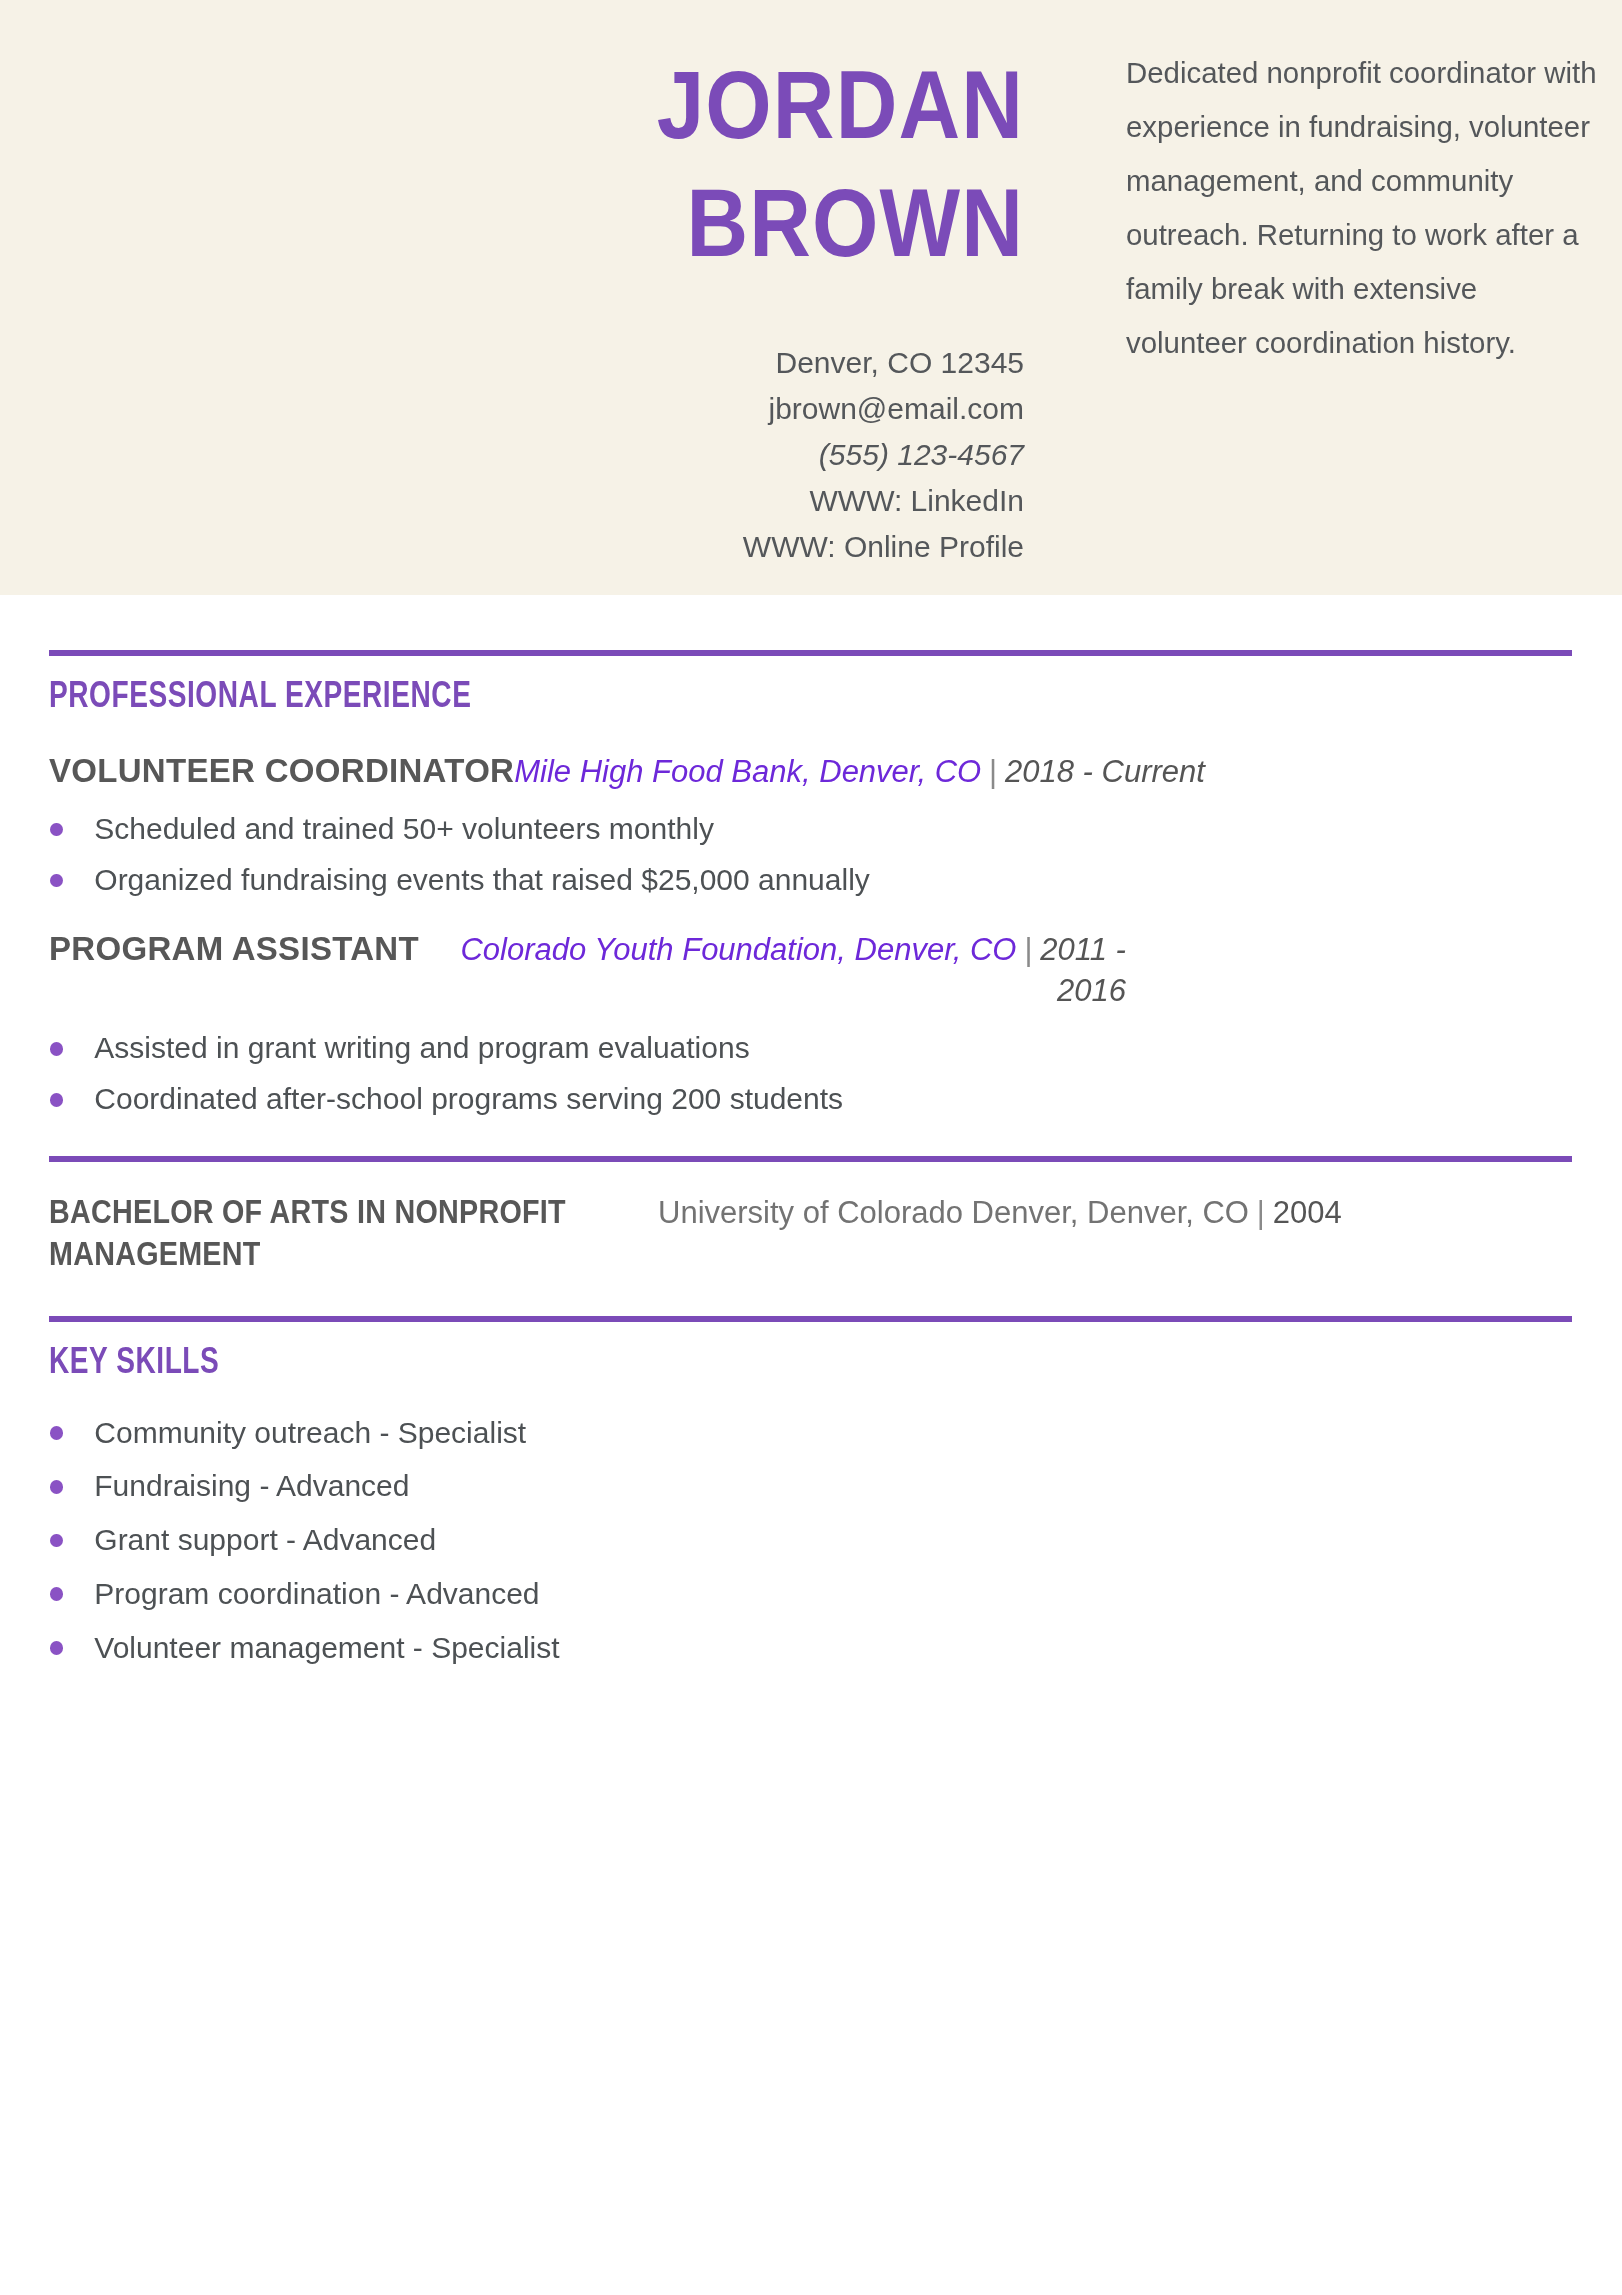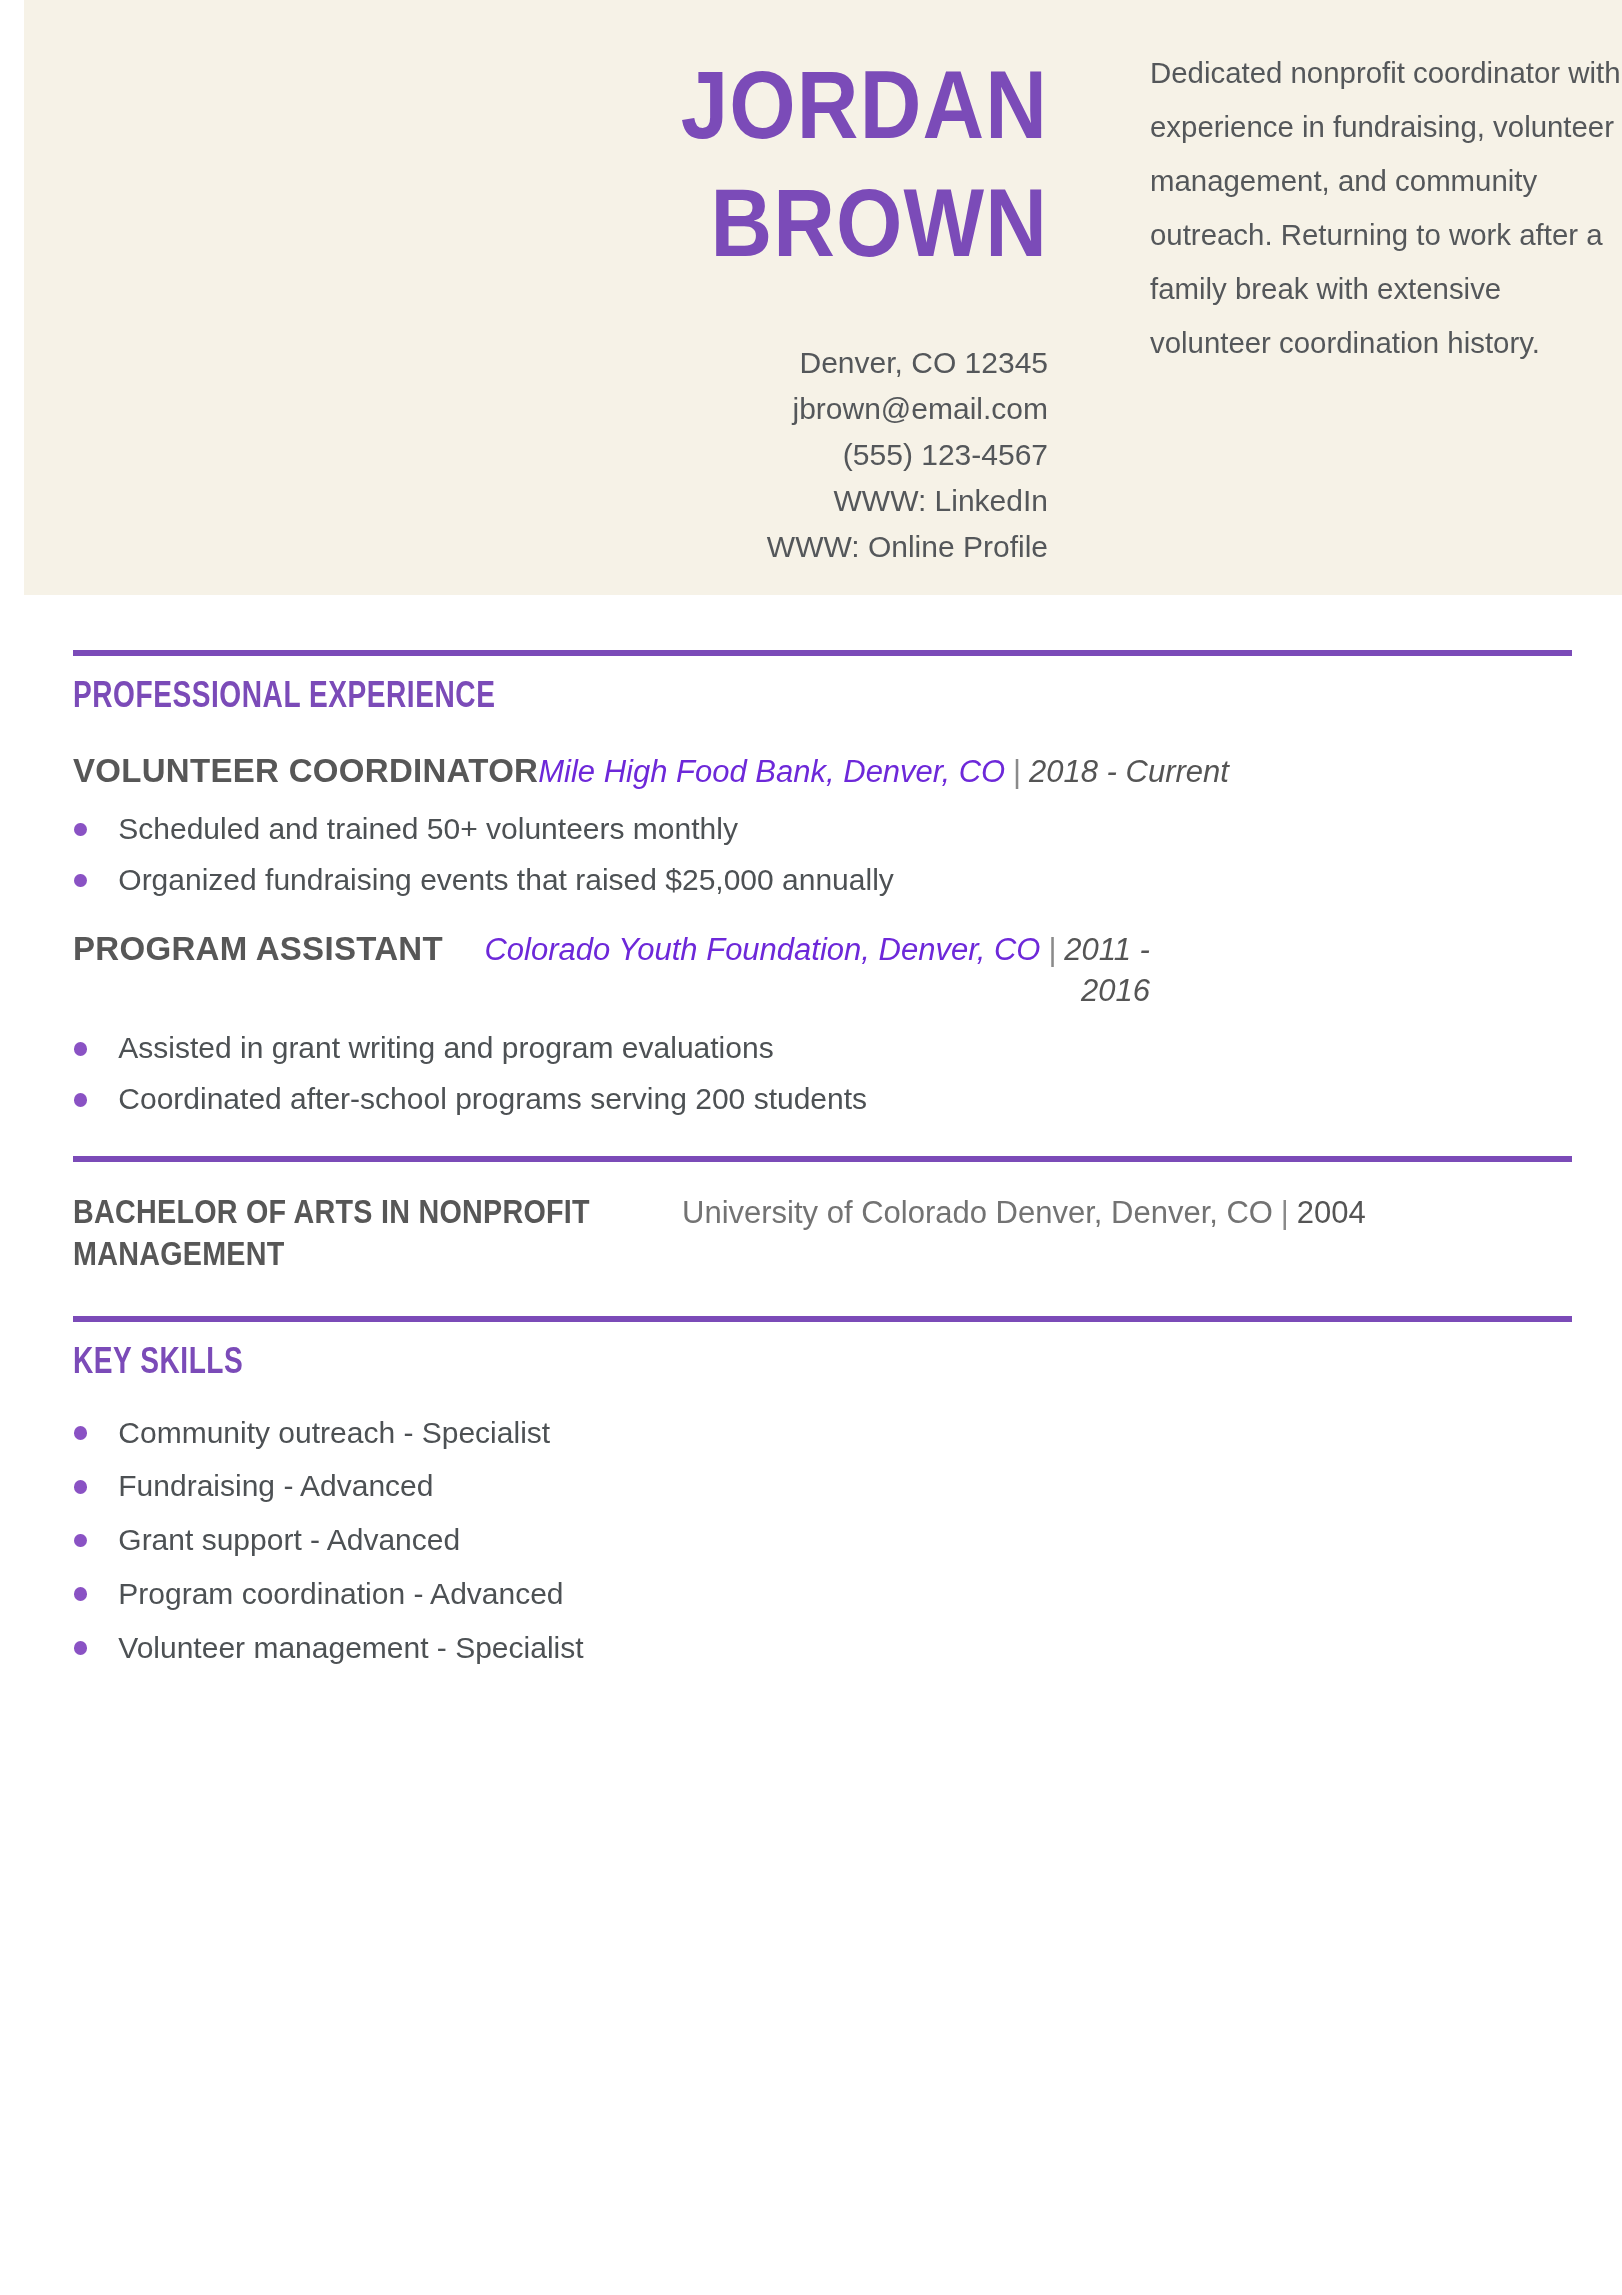--- a/index.html
+++ b/index.html
@@ -3,21 +3,21 @@
 <meta charset="utf-8">
 <style>
   * { margin: 0; padding: 0; box-sizing: border-box; }
   html, body { background: #ffffff; }
   body {
     width: 1622px; height: 2295px;
     font-family: "Liberation Sans", "DejaVu Sans", sans-serif;
     color: #54575A;
     position: relative;
   }
-  .page { width: 1622px; height: 2295px; background: #ffffff; overflow: hidden; padding-left: 24px; }
+  .page { width: 1622px; height: 2295px; background: #ffffff; overflow: hidden; }
 
   
   .band {
     background: #F6F2E7;
     height: 595px;
     display: flex;
     padding: 46px 25.5px 0 0;
   }
   .left-col { width: 1024px; text-align: right; flex: none; }
   .name {
@@ -30,21 +30,21 @@
     transform-origin: right top;
   }
   .name .name-line { display: block; }
   .contact {
     list-style: none;
     margin-top: 58px;
     font-size: 30px;
     line-height: 46px;
     color: #54575A;
   }
-  .contact .italic { }
+  .contact .italic { font-style: italic; }
   .summary-col { margin-left: 102px; width: 474px; flex: none; }
   .summary {
     font-size: 29.4px;
     line-height: 54px;
     color: #54575A;
   }
 
   
   main { padding: 0 50px 0 49px; }
   .rule { height: 5.9px; background: #7B4BB8; }

